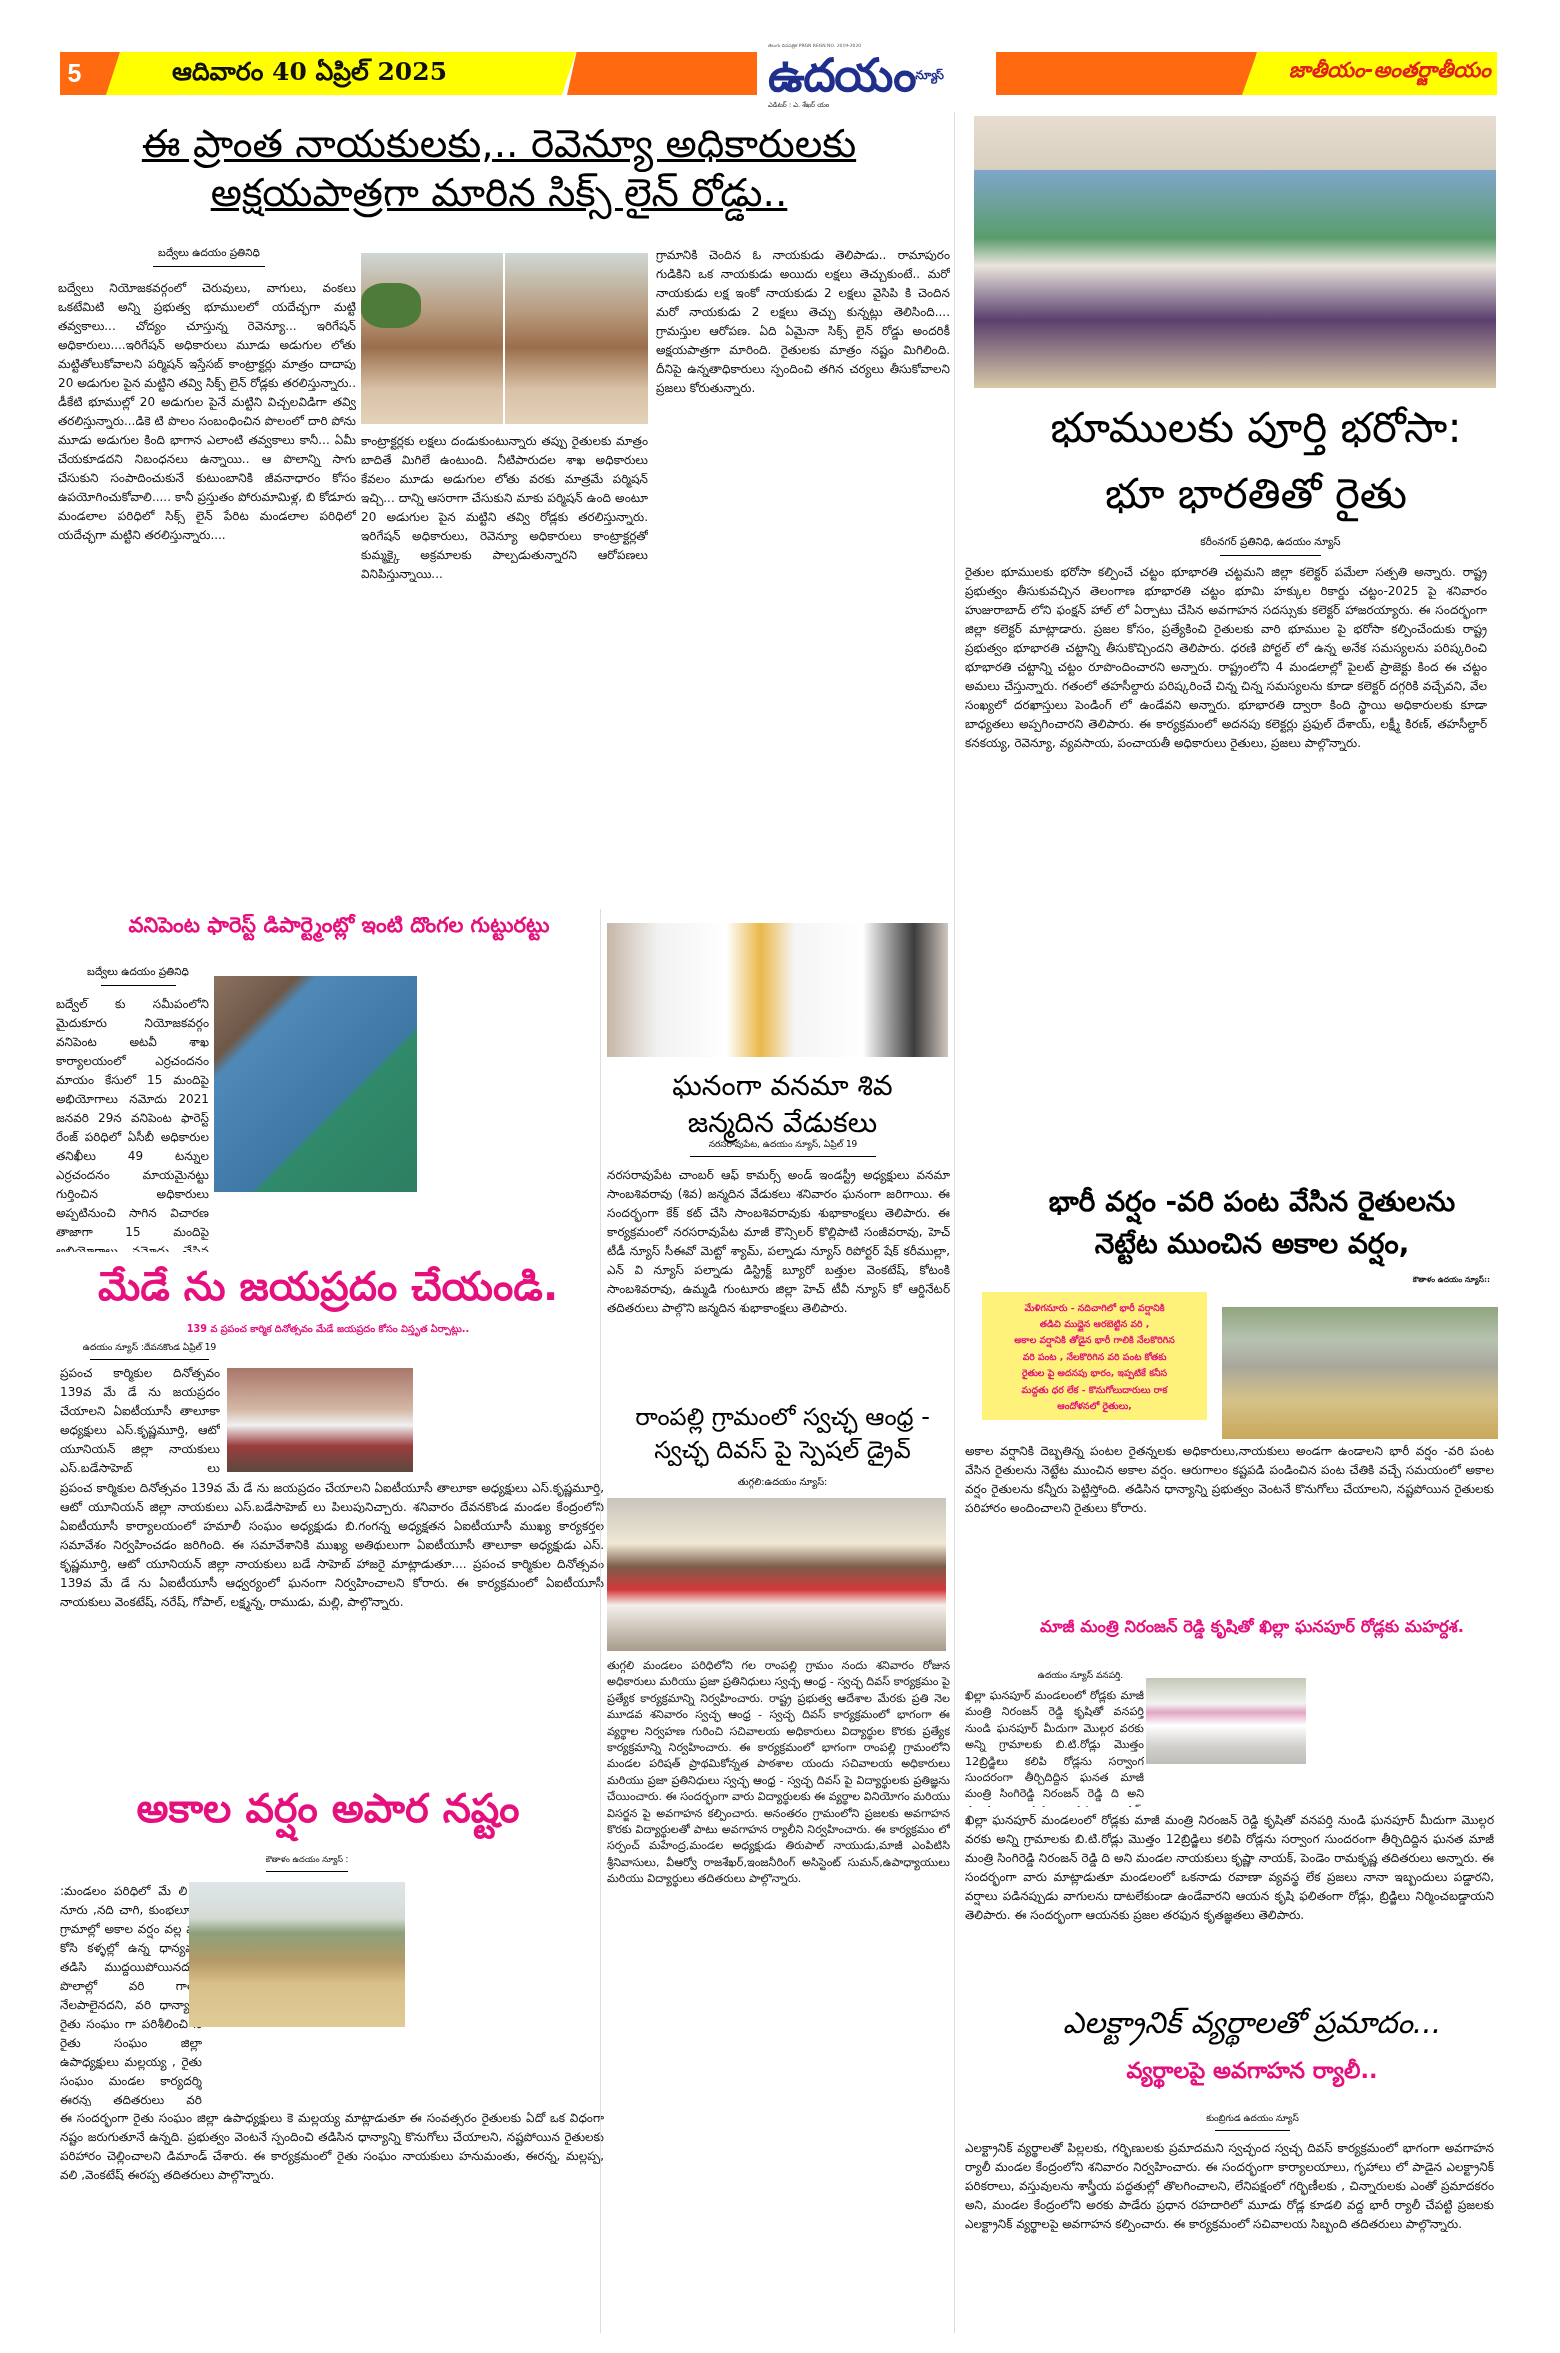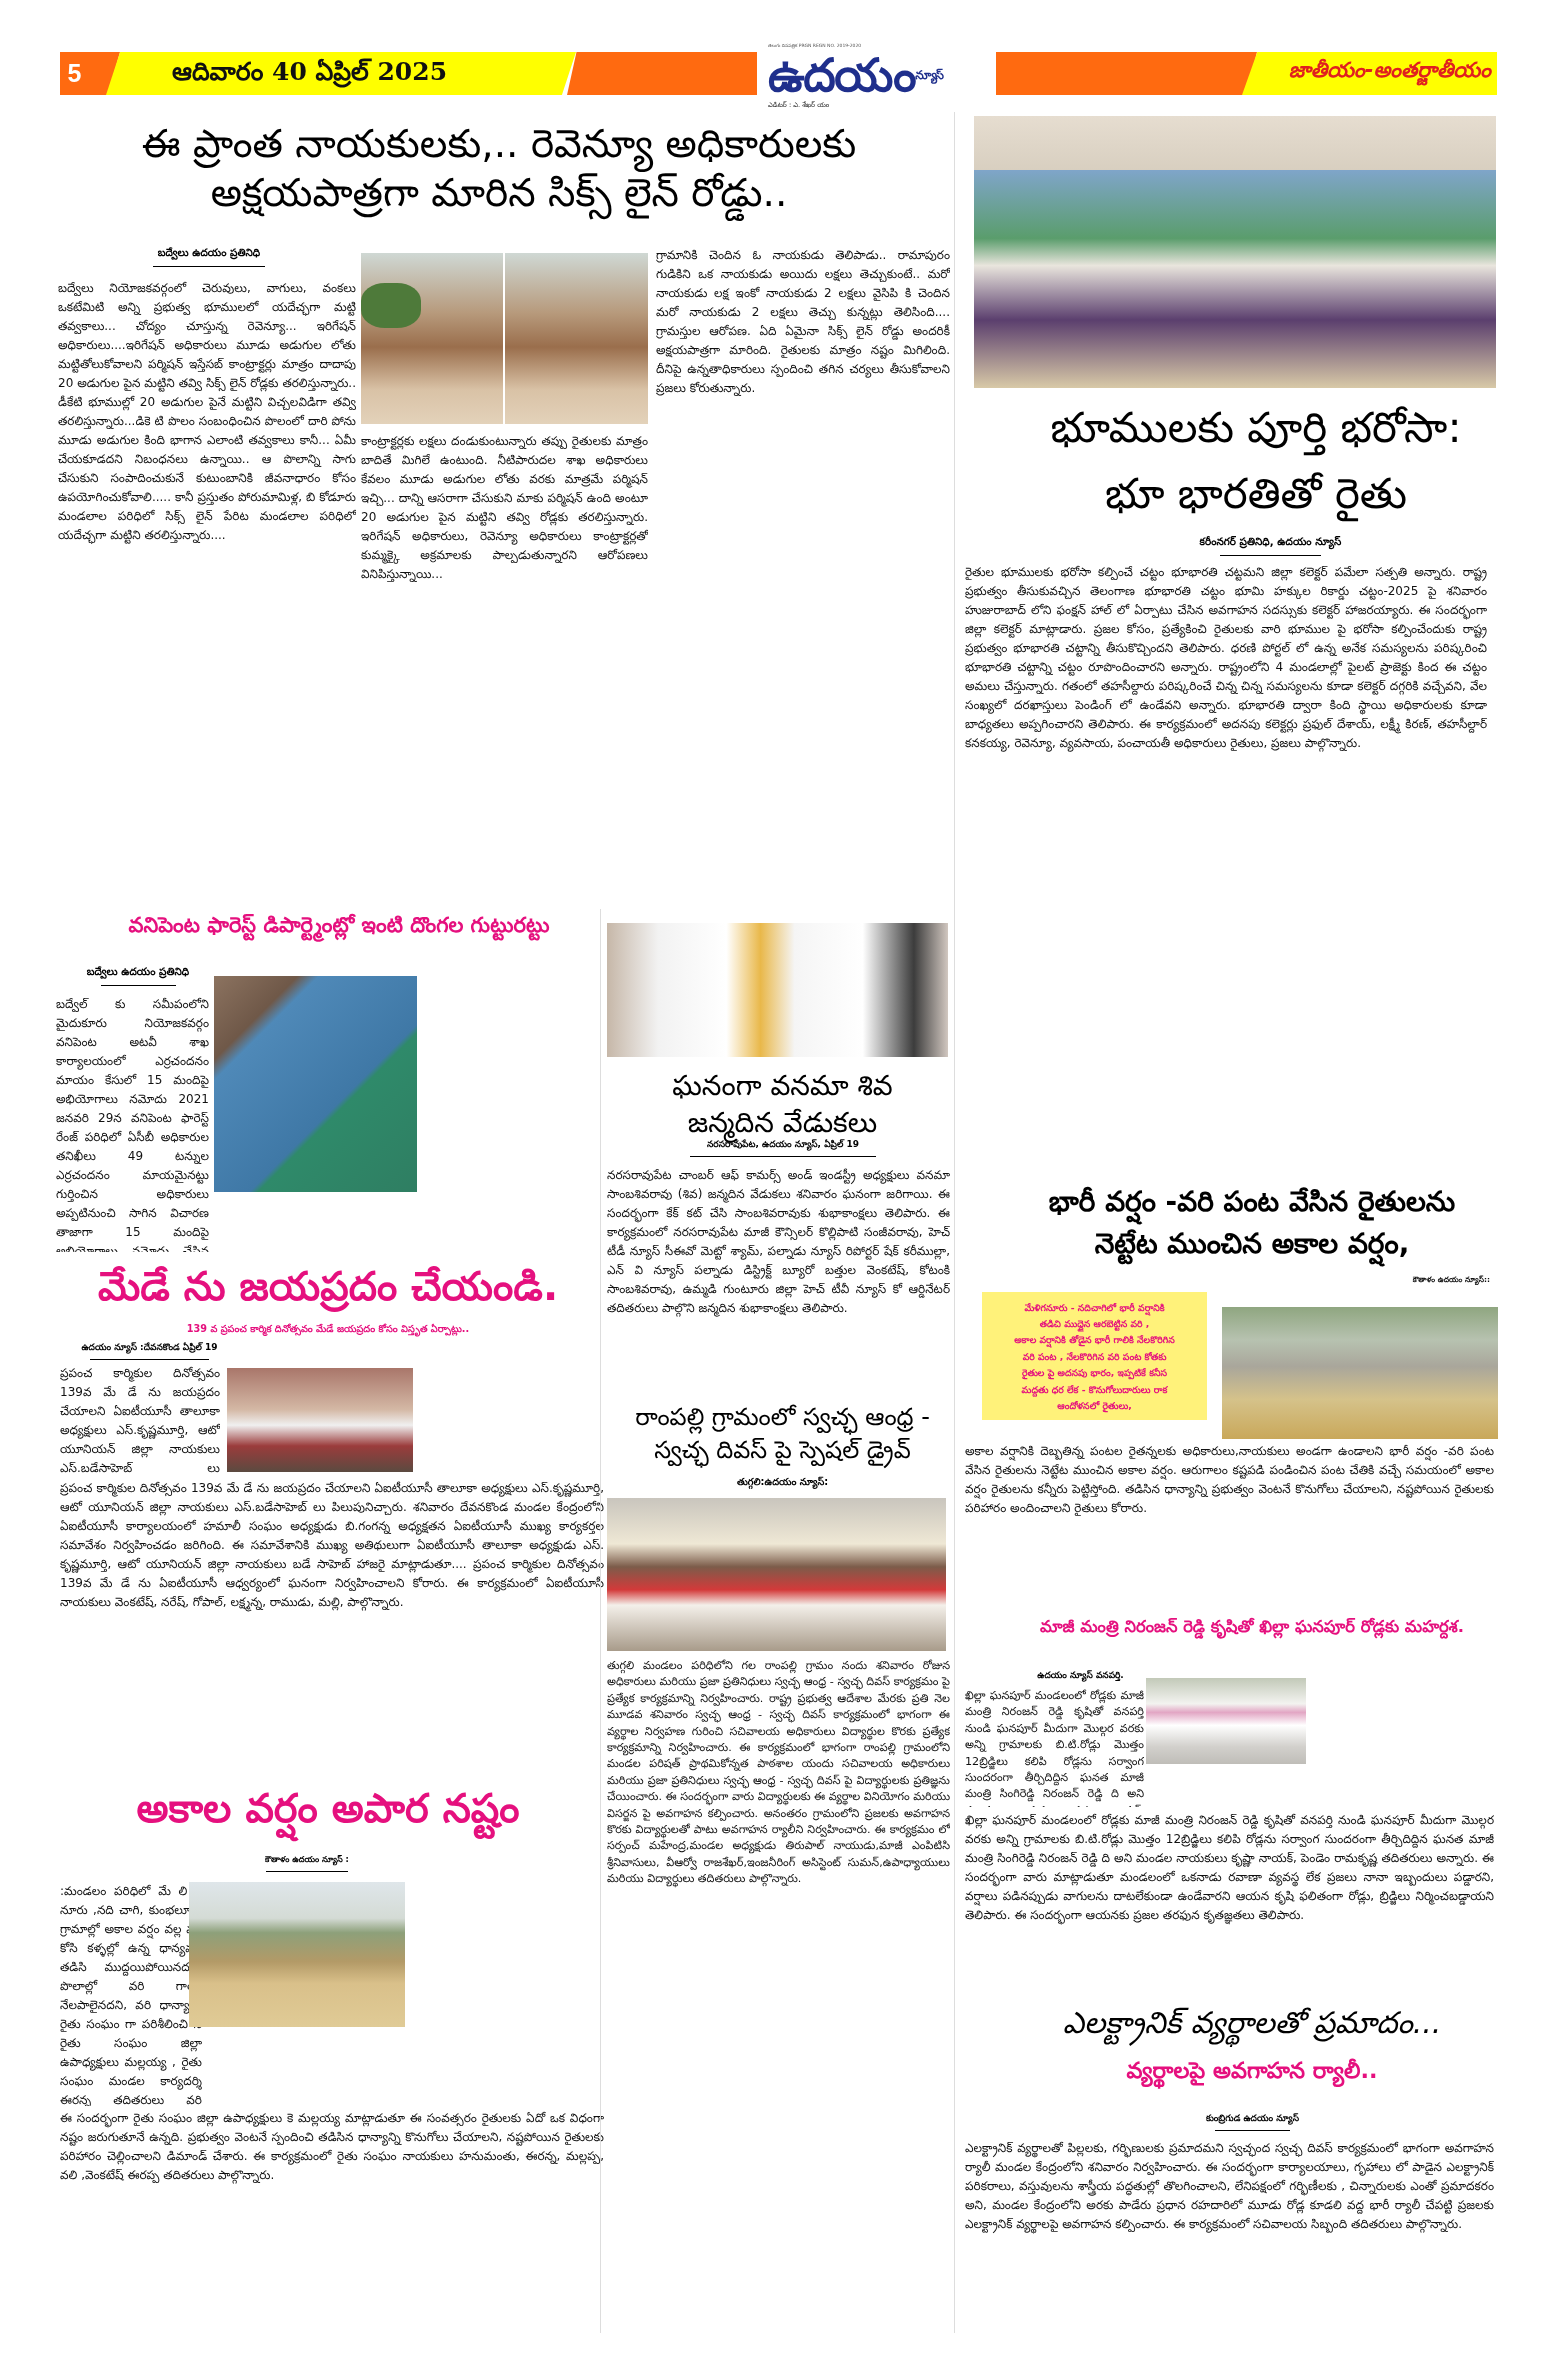--- a/index.html
+++ b/index.html
@@ -16,21 +16,21 @@
   .logo .small { font-size: 4.5px; color: #555; }
   .logo .word { font-size: 46px; font-weight: bold; color: #1f2f8c; font-family: "DejaVu Sans", sans-serif; line-height: 52px; letter-spacing: -1.5px; }
   .logo .editor { font-size: 6.7px; color: #222; }
   .band-right { left: 996px; top: 52px; width: 501px; height: 43px; }
   .band-right .ora { position: absolute; left: 0; top: 0; width: 261px; height: 43px; background: #ff6a10; clip-path: polygon(0 0,100% 0,96% 100%,0 100%); }
   .band-right .yel { position: absolute; left: 246px; top: 0; width: 255px; height: 43px; background: #ffff00; clip-path: polygon(6% 0,100% 0,100% 100%,0 100%); }
   .band-right .sec { position: absolute; left: 0; width: 100%; text-align: right; padding-right: 6px; top: 6px; font-size: 21px; color: #e0201f; font-style: italic; font-weight: bold; }
 
   .headline { font-family: "DejaVu Sans", sans-serif; text-align: center; color: #000; }
   .pink { color: #e5107e; }
-  .byline { font-size: 10.4px; font-weight: bold; text-align: center; color: #000; }
+  .byline { font-size: 10.4px; font-weight: normal; text-align: center; color: #000; }
   .byline-rule { height: 1.5px; background: #000; margin: 4.5px auto 0; }
   .body { font-size: 12px; line-height: 19px; text-align: justify; color: #111; font-family: "DejaVu Sans", sans-serif; }
   .photo { overflow: hidden; }
   .vsep { background: #ddd; width: 0.7px; }
 
   .hi-box { background: #fff27a; color: #e5107e; font-size: 9.3px; font-weight: bold; text-align: center; line-height: 16.4px; padding: 7.5px 10.4px; }
 </style>
 </head>
 <body>
 
@@ -44,21 +44,21 @@
   <div class="small">తెలుగు దినపత్రిక   PRGN REGN NO. 2019-2020</div>
   <div class="word"><span>ఉదయం</span><span style="font-size:12px;vertical-align:top;">న్యూస్</span></div>
   <div class="editor">ఎడిటర్ : ఎ. శేఖర్ యం</div>
 </div>
 <div class="abs band-right">
   <div class="ora"></div>
   <div class="yel"></div>
   <div class="sec">జాతీయం-అంతర్జాతీయం</div>
 </div>
 
-<div class="abs headline" style="left:52px;top:119px;width:894px;font-size:39px;line-height:49px;">
+<div class="abs headline" style="left:52px;top:119px;width:894px;font-size:39px;line-height:49px;text-decoration:underline;">
   <div>ఈ ప్రాంత నాయకులకు,.. రెవెన్యూ అధికారులకు</div>
   <div>అక్షయపాత్రగా మారిన సిక్స్ లైన్ రోడ్డు..</div>
 </div>
 <div class="abs" style="left:60px;top:246px;width:298px;">
   <div class="byline">బద్వేలు ఉదయం ప్రతినిధి</div>
   <div class="byline-rule" style="width:112px;"></div>
 </div>
 <div class="abs body" style="left:58px;top:279px;width:298px;height:619px;overflow:hidden;">బద్వేలు నియోజకవర్గంలో చెరువులు, వాగులు, వంకలు ఒకటేమిటి అన్ని ప్రభుత్వ భూములలో యదేచ్ఛగా మట్టి తవ్వకాలు... చోద్యం చూస్తున్న రెవెన్యూ... ఇరిగేషన్ అధికారులు....ఇరిగేషన్ అధికారులు మూడు అడుగుల లోతు మట్టితోలుకోవాలని పర్మిషన్ ఇస్తేసబ్ కాంట్రాక్టర్లు మాత్రం దాదాపు 20 అడుగుల పైన మట్టిని తవ్వి సిక్స్ లైన్ రోడ్లకు తరలిస్తున్నారు.. డీకేటి భూముల్లో 20 అడుగుల పైనే మట్టిని విచ్చలవిడిగా తవ్వి తరలిస్తున్నారు...డికె టి పొలం సంబంధించిన పొలంలో దారి పోను మూడు అడుగుల కింది భాగాన ఎలాంటి తవ్వకాలు కానీ... ఏమీ చేయకూడదని నిబంధనలు ఉన్నాయి.. ఆ పొలాన్ని సాగు చేసుకుని సంపాదించుకునే కుటుంబానికి జీవనాధారం కోసం ఉపయోగించుకోవాలి..... కానీ ప్రస్తుతం పోరుమామిళ్ల, బి కోడూరు మండలాల పరిధిలో సిక్స్ లైన్ పేరిట మండలాల పరిధిలో యదేచ్ఛగా మట్టిని తరలిస్తున్నారు....</div>
 <div class="abs photo" style="left:361px;top:253px;width:287px;height:171px;background:linear-gradient(180deg,#cfd8d4 0%,#b79a7c 35%,#9a6e4c 55%,#d9c2a6 80%,#e3d2ba 100%);"></div>
 <div class="abs photo" style="left:361px;top:253px;width:287px;height:171px;">

